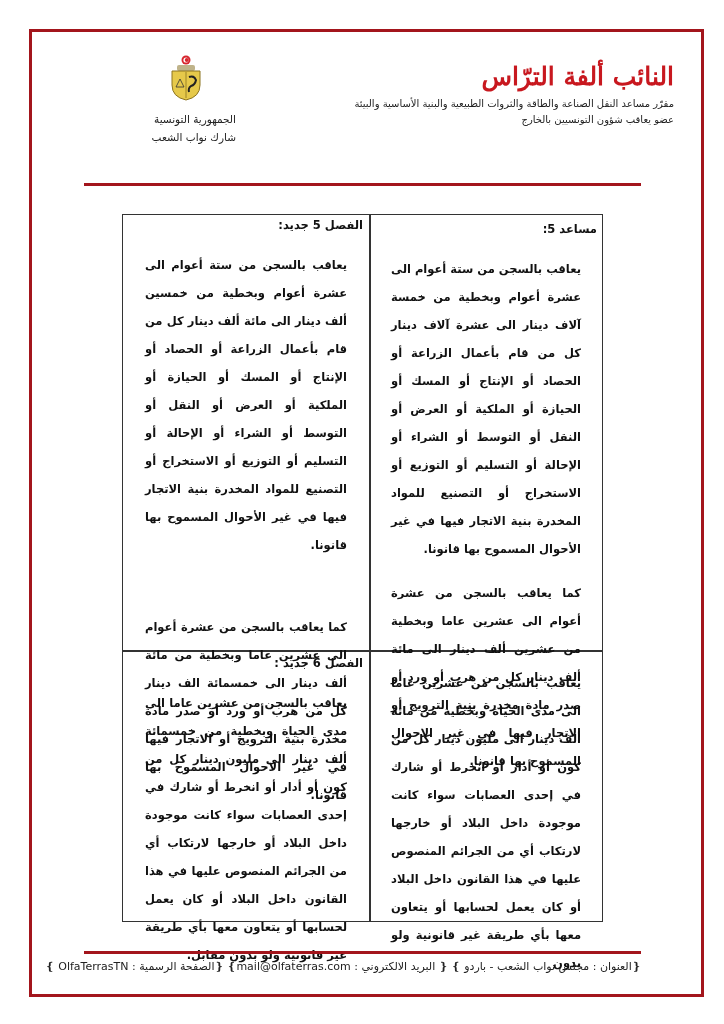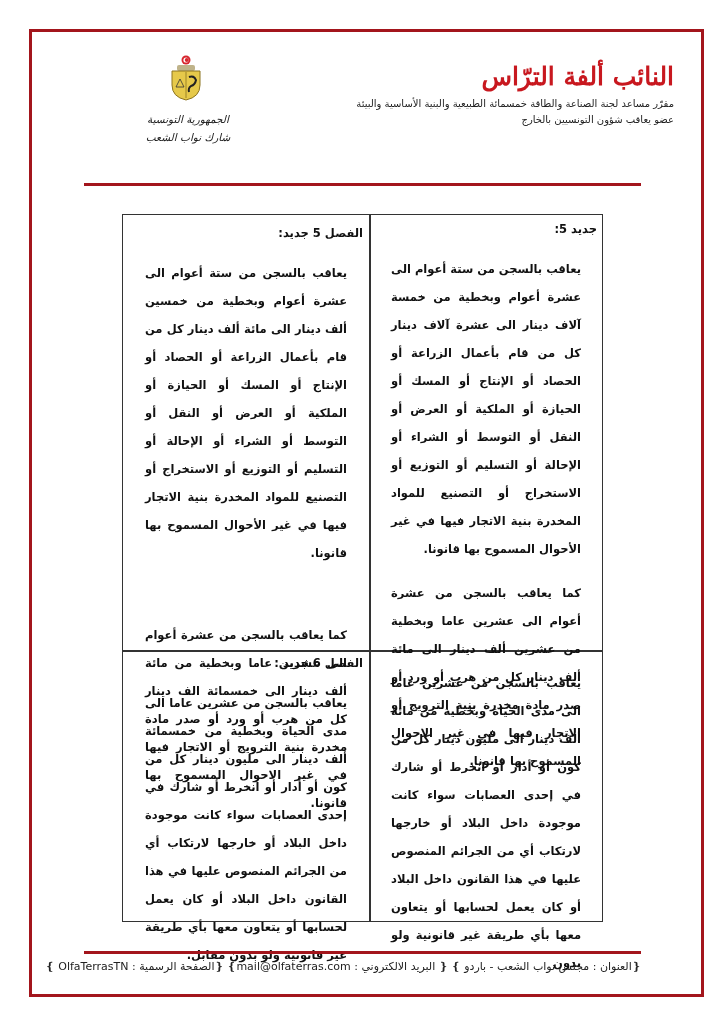--- a/index.html
+++ b/index.html
@@ -4,46 +4,46 @@
 <style>
   html, body { margin:0; padding:0; background:#ffffff; }
   body { width:724px; height:1024px; position:relative; overflow:hidden; font-family:"DejaVu Sans", sans-serif; color:#111; }
   .frame { position:absolute; left:29px; top:29px; width:669px; height:962px; border:3px solid #a3151c; box-sizing:content-box; }
   .header { position:absolute; left:0; top:0; width:724px; height:200px;padding-left:30px; }
   .title { position:absolute; right:80px; top:62px; direction:rtl; font-family:"DejaVu Serif", serif; font-weight:bold; font-size:25px; color:#c8181f; letter-spacing:0px; }
   .subtitle { position:absolute; right:80px; direction:rtl; font-size:10px; color:#222; white-space:nowrap; }
   .sub1 { top:98px; }
   .sub2 { top:114px; }
   .emblem { position:absolute; left:168px; top:55px; width:36px; height:46px; }
-  .rep { position:absolute; left:128px; width:120px; text-align:center; direction:rtl; font-size:10.5px; color:#222;font-style:italic; }
+  .rep { position:absolute; left:116px; width:120px; direction:rtl; font-size:10.5px; color:#222; }
   .rep1 { top:113px; }
   .rep2 { top:131px; }
   .rule-top { position:absolute; left:84px; top:183px; width:557px; height:3px; background:#a3151c; }
   .rule-bot { position:absolute; left:84px; top:951px; width:557px; height:3px; background:#a3151c; }
   .footer { position:absolute; left:84px; top:960px; width:557px; text-align:center; direction:rtl; font-size:11px; color:#222; white-space:nowrap; }
   .table { position:absolute; left:122px; top:214px; width:481px; height:708px; border:1.5px solid #333; box-sizing:border-box; }
   .vline { position:absolute; left:246px; top:0; width:1.5px; height:100%; background:#333; }
   .hline { position:absolute; left:0; top:435px; width:100%; height:1.5px; background:#333; }
   .cell { position:absolute; direction:rtl; text-align:justify; font-size:11.5px; font-weight:bold; line-height:28px; color:#111; }
   .cell .head { display:block; line-height:20px; margin-bottom:2px; }
   .cell p { margin:16px; }
   .c-r1 { left:252px; top:4px; width:222px; }
-  .c-l1 { left:6px; top:8px; width:234px; }
+  .c-l1 { left:6px; top:0; width:234px; }
   .c-r2 { left:252px; top:438px; width:222px; }
   .c-l2 { left:6px; top:438px; width:234px; }
   .gap { height:22px; }
 </style>
 </head>
 <body>
 
 <div class="frame"></div>
 
 <div class="header">
   <div class="title">النائب ألفة الترّاس</div>
-  <div class="subtitle sub1">مقرّر مساعد لجنة الصناعة والطاقة خمسمائة الطبيعية والبنية الأساسية والبيئة</div>
+  <div class="subtitle sub1">مقرّر مساعد النقل الصناعة والطاقة والثروات الطبيعية والبنية الأساسية والبيئة</div>
   <div class="subtitle sub2">عضو يعاقب شؤون التونسيين بالخارج</div>
 
   <div class="emblem">
     <svg width="36" height="46" viewBox="0 0 36 46">
       <circle cx="18" cy="5" r="4.5" fill="#d7262e"></circle>
       <circle cx="18" cy="5" r="2.6" fill="#fff"></circle>
       <circle cx="18.8" cy="5" r="2" fill="#d7262e"></circle>
       <rect x="9" y="10" width="18" height="6" rx="2" fill="#bfb38a"></rect>
       <path d="M4 16 H32 V30 Q32 42 18 45 Q4 42 4 30 Z" fill="#e6c94a" stroke="#8c7420" stroke-width="1"></path>
       <line x1="18" y1="17" x2="18" y2="43" stroke="#8c7420" stroke-width="0.8"></line>
@@ -55,21 +55,21 @@
   <div class="rep rep2">شارك نواب الشعب</div>
 </div>
 
 <div class="rule-top"></div>
 
 <div class="table">
   <div class="vline"></div>
   <div class="hline"></div>
 
   <div class="cell c-r1">
-    <span class="head">جديد 5:</span>
+    <span class="head">مساعد 5:</span>
     <p>يعاقب بالسجن من ستة أعوام الى عشرة أعوام وبخطية من خمسة آلاف دينار الى عشرة آلاف دينار كل من قام بأعمال الزراعة أو الحصاد أو الإنتاج أو المسك أو الحيازة أو الملكية أو العرض أو النقل أو التوسط أو الشراء أو الإحالة أو التسليم أو التوزيع أو الاستخراج أو التصنيع للمواد المخدرة بنية الاتجار فيها في غير الأحوال المسموح بها قانونا.</p>
     <p>كما يعاقب بالسجن من عشرة أعوام الى عشرين عاما وبخطية من عشرين ألف دينار الى مائة ألف دينار كل من هرب أو ورد أو صدر مادة مخدرة بنية الترويج أو الاتجار فيها في غير الاحوال المسموح بها قانونا.</p>
   </div>
 
   <div class="cell c-l1">
     <span class="head">الفصل 5 جديد:</span>
     <p>يعاقب بالسجن من ستة أعوام الى عشرة أعوام وبخطية من خمسين ألف دينار الى مائة ألف دينار كل من قام بأعمال الزراعة أو الحصاد أو الإنتاج أو المسك أو الحيازة أو الملكية أو العرض أو النقل أو التوسط أو الشراء أو الإحالة أو التسليم أو التوزيع أو الاستخراج أو التصنيع للمواد المخدرة بنية الاتجار فيها في غير الأحوال المسموح بها قانونا.</p>
     <div class="gap"></div>
     <p>كما يعاقب بالسجن من عشرة أعوام الى عشرين عاما وبخطية من مائة ألف دينار الى خمسمائة الف دينار كل من هرب أو ورد أو صدر مادة مخدرة بنية الترويج أو الاتجار فيها في غير الاحوال المسموح بها قانونا.</p>
   </div>

